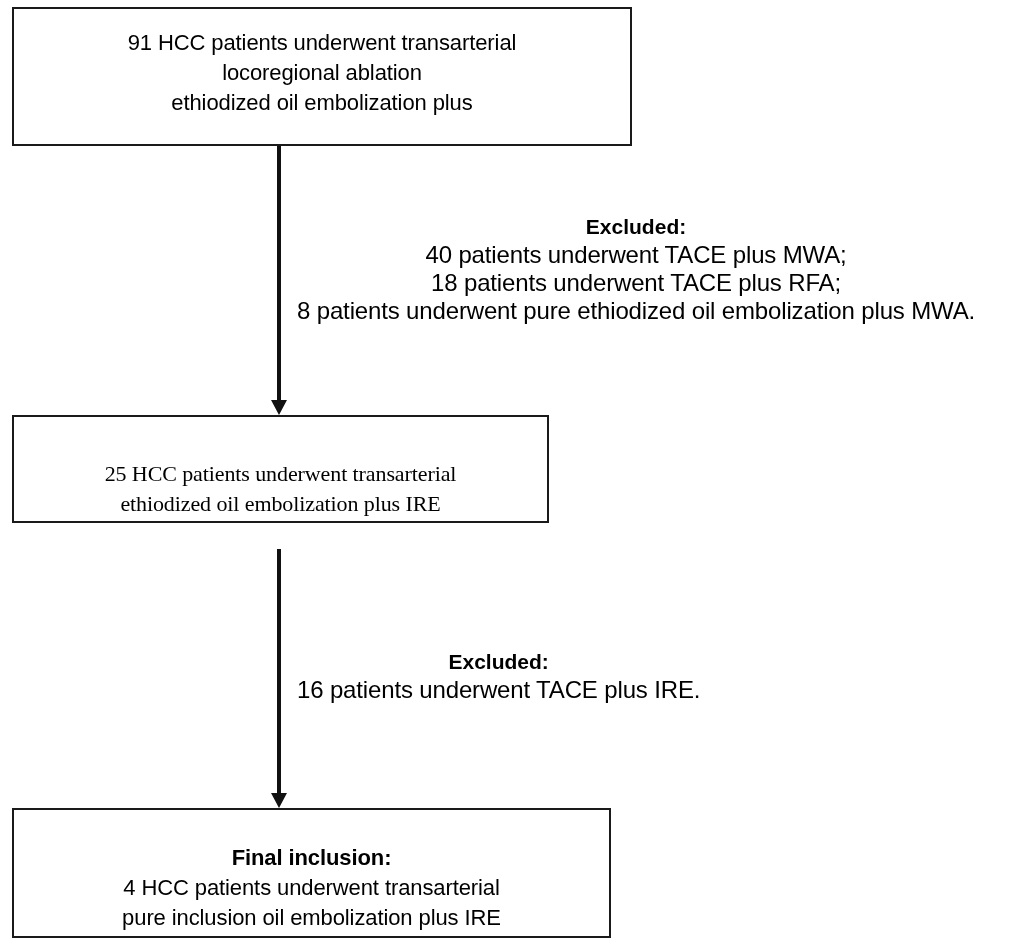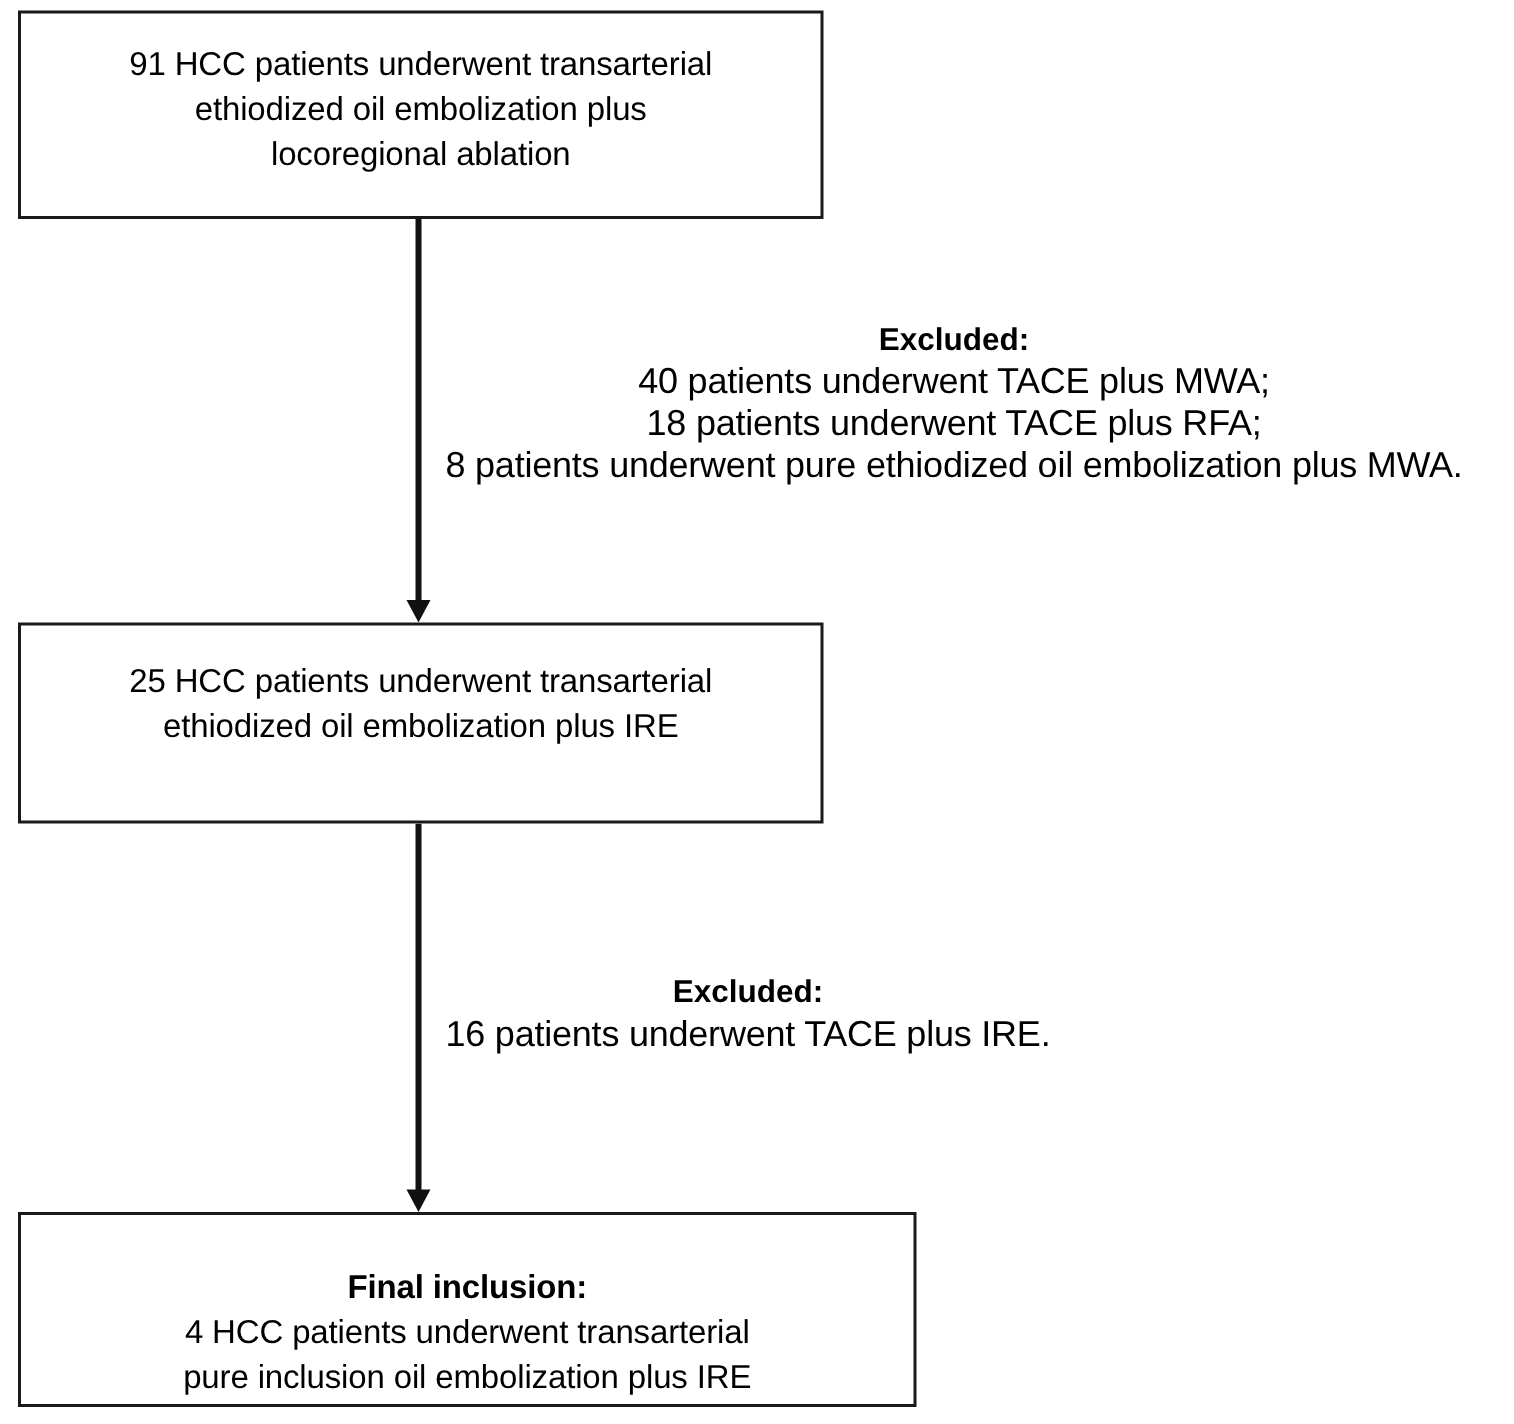--- a/index.html
+++ b/index.html
@@ -37,30 +37,31 @@
     white-space: nowrap;
     letter-spacing: -0.1px;
   }
   .box-line.bold {
     font-weight: bold;
   }
 
   #box-initial-cohort {
     left: 12px;
     top: 7px;
-    width: 537px;
+    width: 620px;
     height: 139px;
     padding-top: 19px;
   }
   #box-intermediate-cohort {
     left: 12px;
     top: 415px;
     width: 537px;
-    height: 134px;
-    padding-top: 22px;
+    height: 108px;
+    padding-top: 42px;
+    font-family: Liberation Serif, serif;
   }
   #box-final-cohort {
     left: 12px;
     top: 808px;
     width: 599px;
     height: 130px;
     padding-top: 33px;
   }
 
   
@@ -113,22 +114,22 @@
     </g>
 
     <g>
       <line x1="279" y1="549" x2="279" y2="794" stroke="#111111" stroke-width="4"></line>
       <polygon points="271,793 287,793 279,808" fill="#111111"></polygon>
     </g>
   </svg>
 
   <div class="flow-box" id="box-initial-cohort">
     <div class="box-line">91 HCC patients underwent transarterial</div>
+    <div class="box-line">locoregional ablation</div>
     <div class="box-line">ethiodized oil embolization plus</div>
-    <div class="box-line">locoregional ablation</div>
   </div>
 
   <div class="exclusion-note" id="exclusion-note-1">
     <div class="note-heading">Excluded:</div>
     <div class="note-line">40 patients underwent TACE plus MWA;</div>
     <div class="note-line">18 patients underwent TACE plus RFA;</div>
     <div class="note-line">8 patients underwent pure ethiodized oil embolization plus MWA.</div>
   </div>
 
   <div class="flow-box" id="box-intermediate-cohort">

